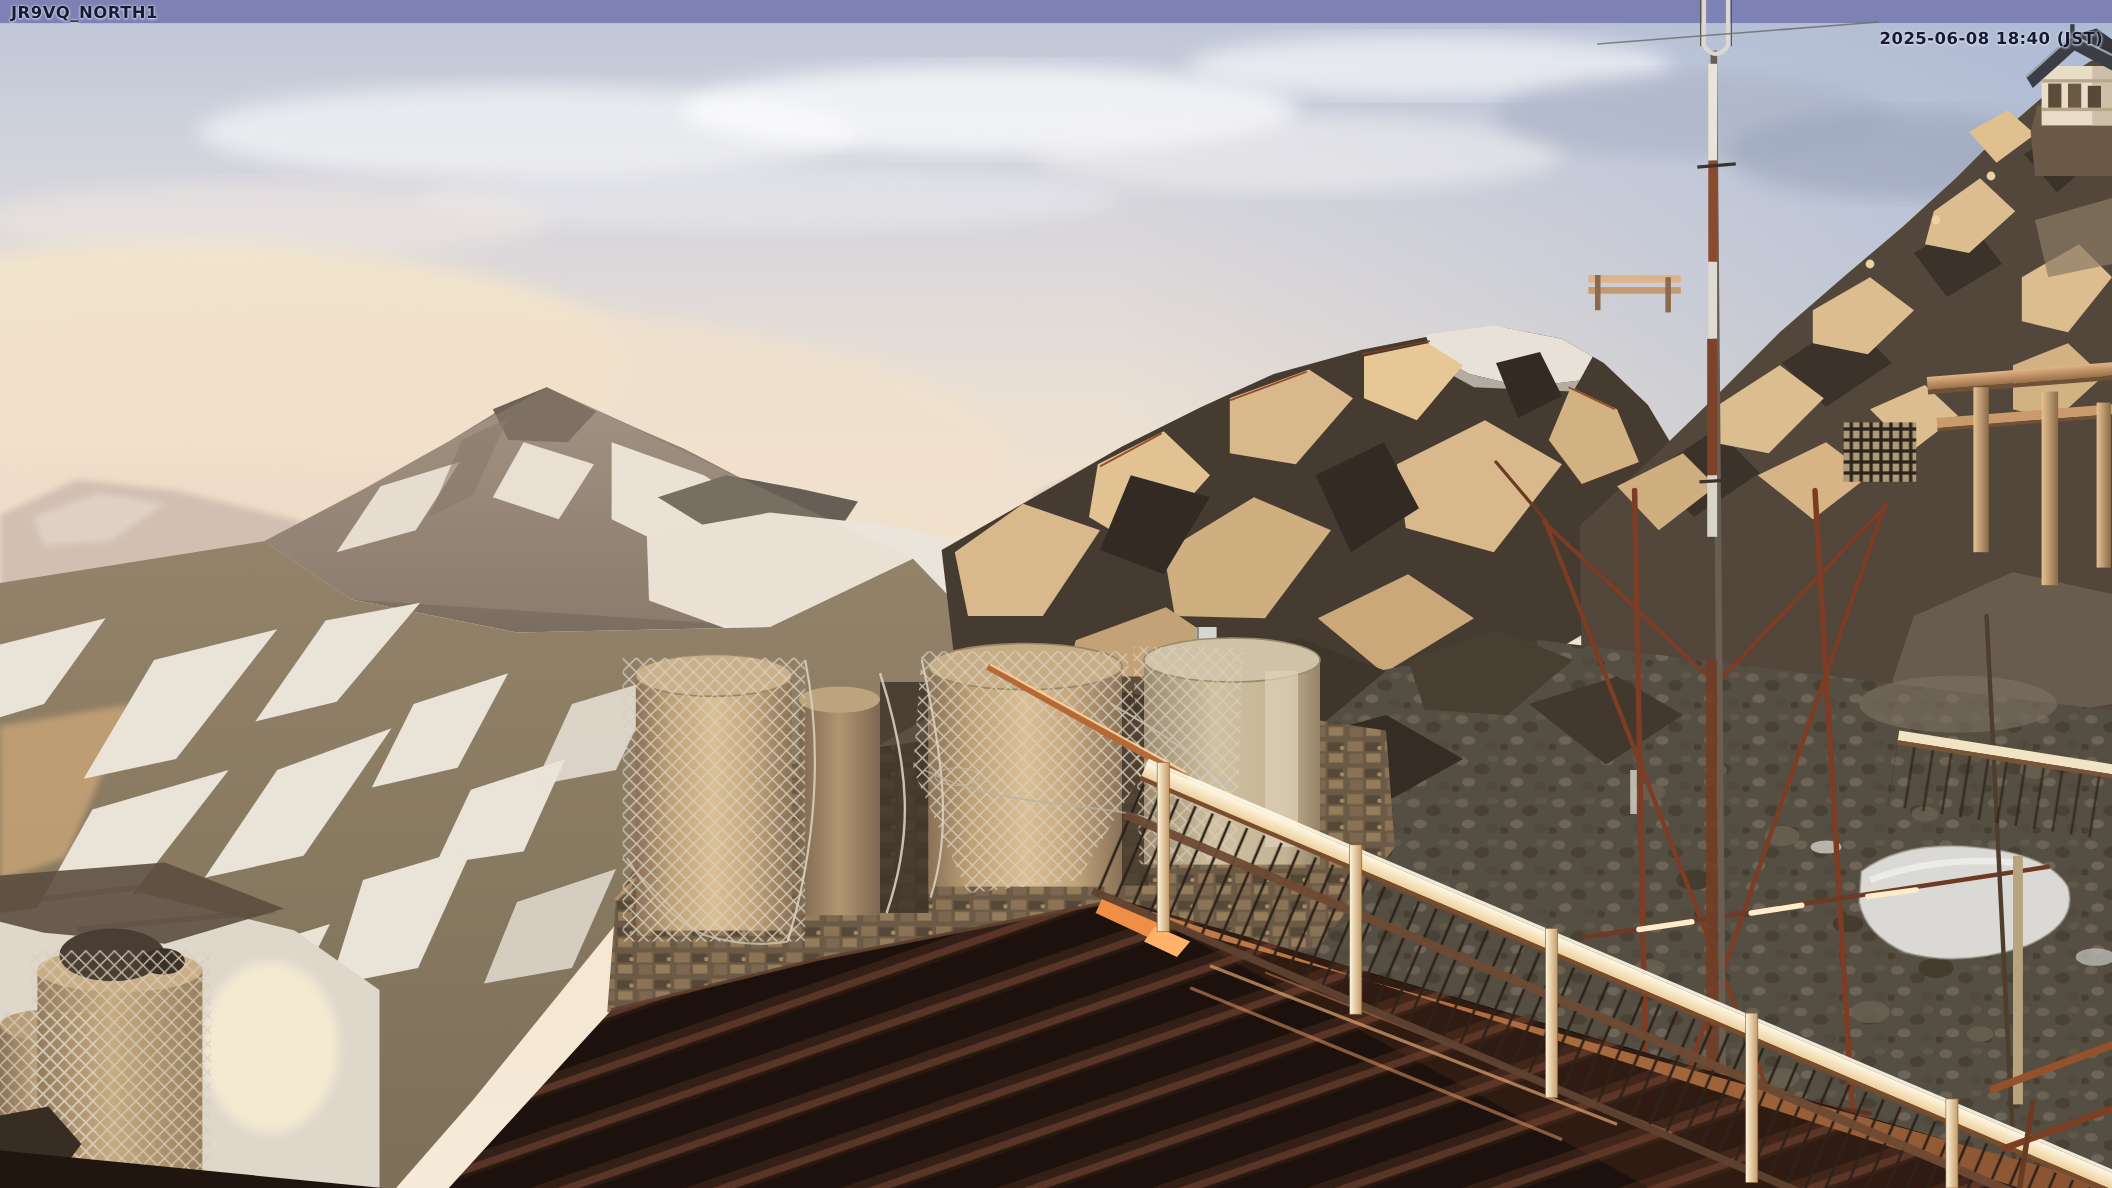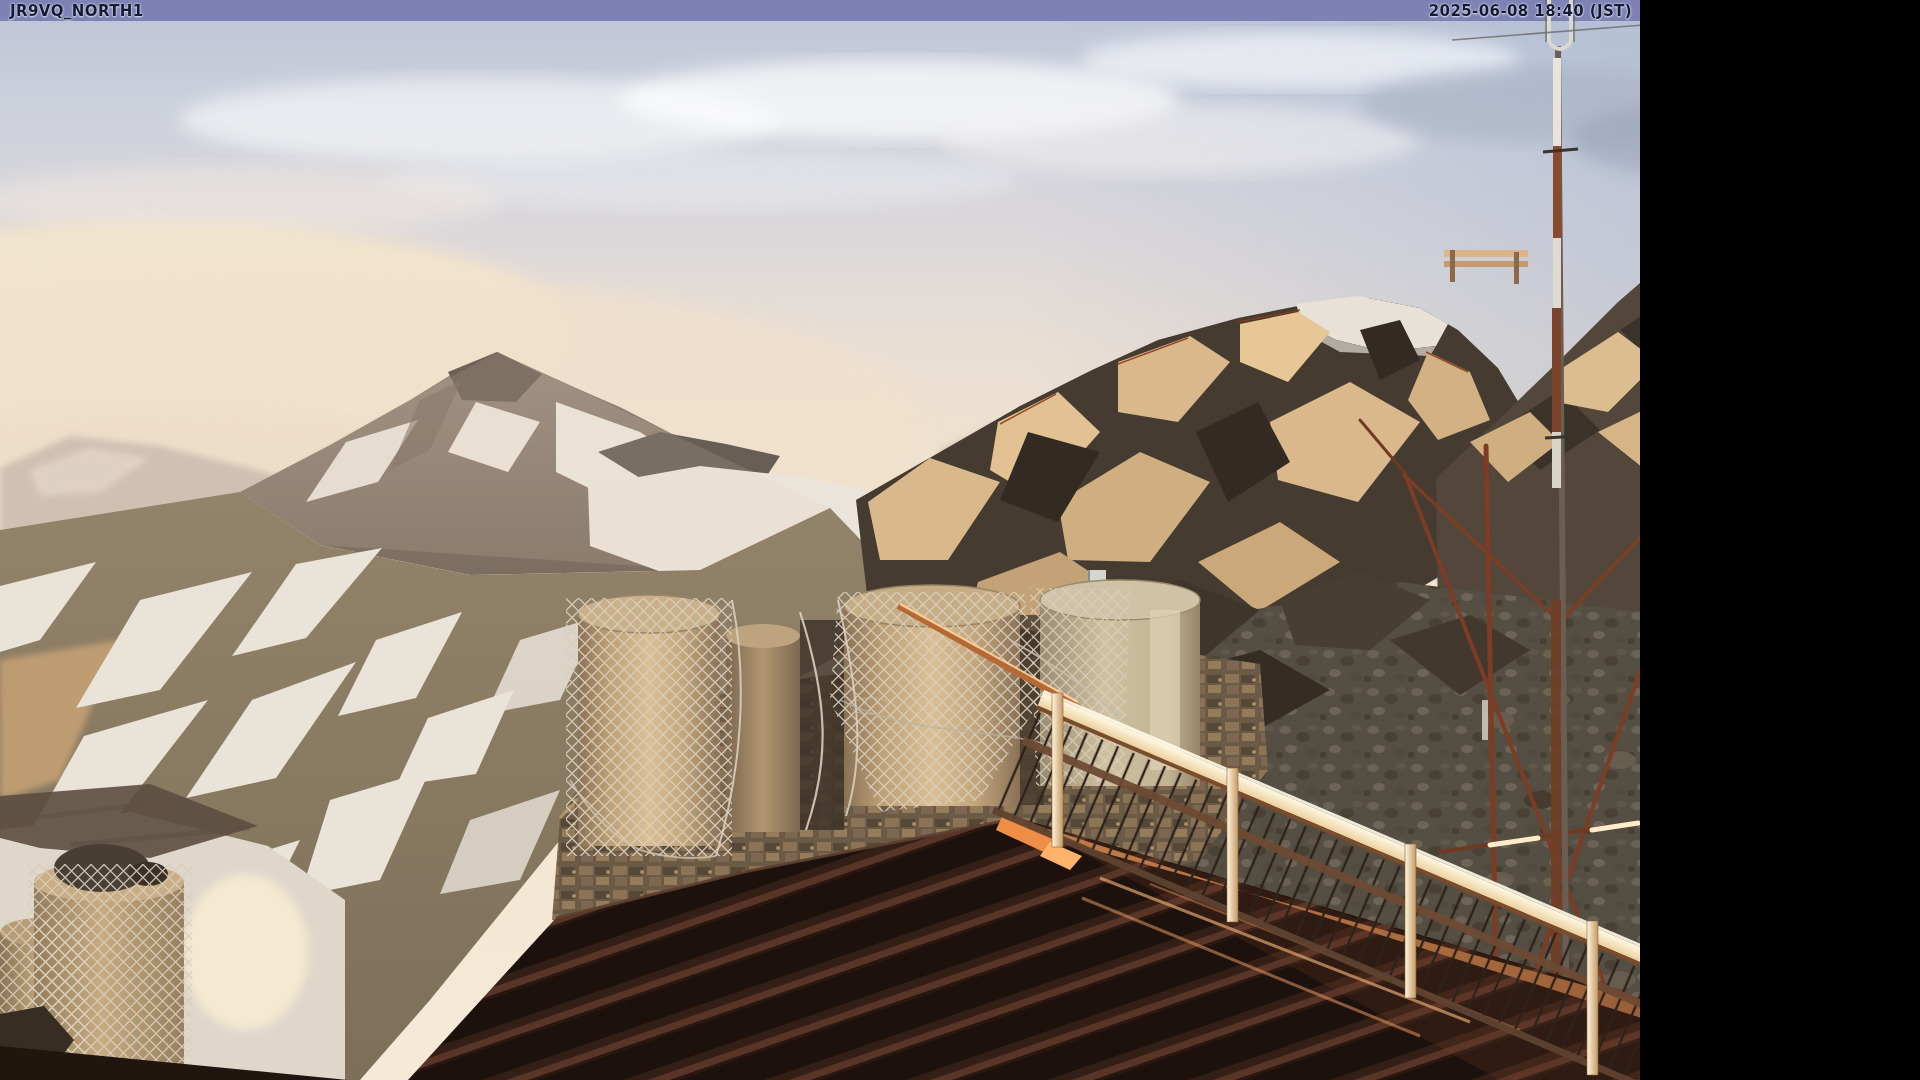--- a/index.html
+++ b/index.html
@@ -1,26 +1,26 @@
 <!DOCTYPE html>
 <html><head>
 <meta charset="utf-8">
 <style>
   html,body{margin:0;padding:0;background:#000;}
-  .stage{position:relative;width:1640px;height:1080px;overflow:hidden;font-family:"DejaVu Sans",sans-serif;}
+  .stage{position:relative;width:1920px;height:1080px;overflow:hidden;font-family:"DejaVu Sans",sans-serif;}
   .stage svg{position:absolute;inset:0;display:block;}
   .overlay-text{
     position:absolute;top:1px;height:20px;line-height:20px;
     font-size:15px;font-weight:bold;letter-spacing:.4px;
     color:#161b33;
     text-shadow:0 0 3px rgba(215,220,240,.95), 0 1px 2px rgba(230,232,245,.8), 0 0 1px rgba(255,255,255,.9);
     white-space:nowrap;user-select:none;
   }
   .cam-id{left:10px;}
-  .timestamp{right:8px;}
+  .timestamp{right:8px;margin-top:24px;}
 </style>
 </head>
 <body>
 
 <div class="stage">
 <svg viewBox="0 0 1920 1080" width="1920" height="1080">
   <defs>
     <linearGradient id="skyGrad" x1="0" y1="0" x2="0" y2="1">
       <stop offset="0" stop-color="#bdc4d6"></stop>
           <stop offset=".1" stop-color="#cdd1dc"></stop>

